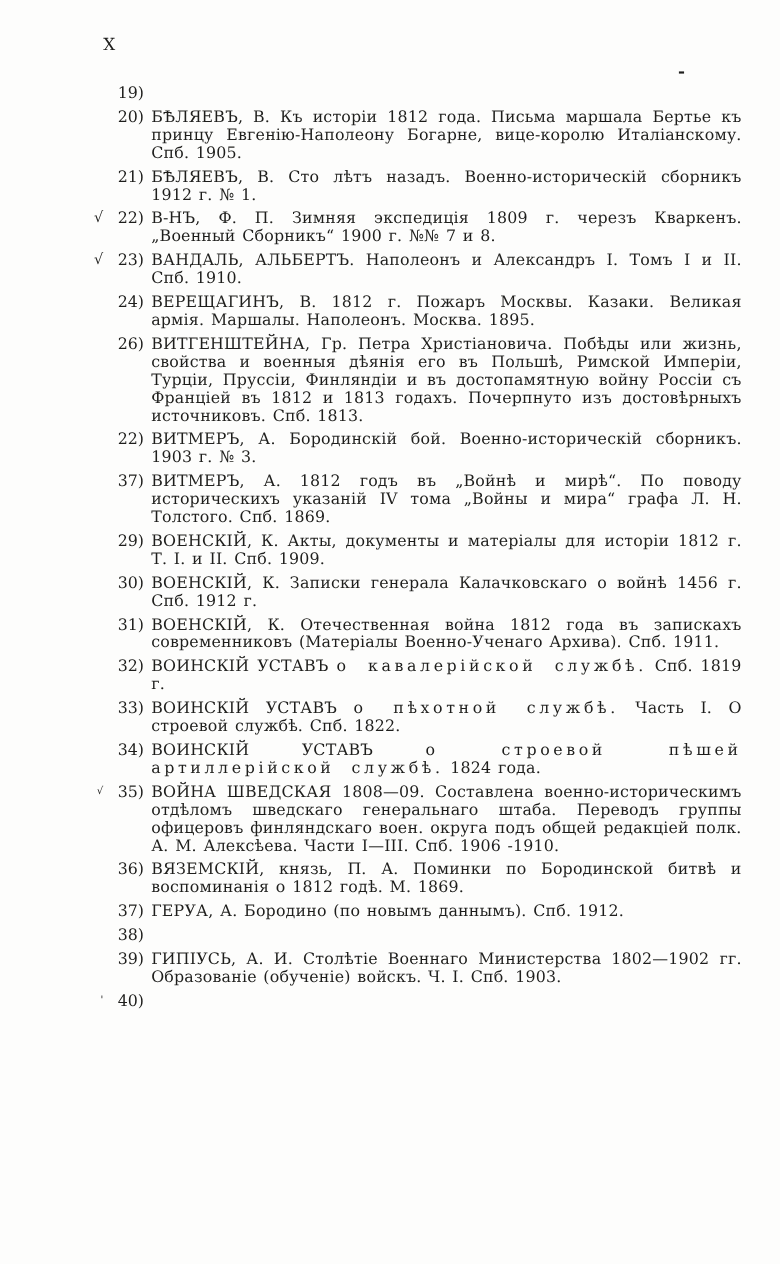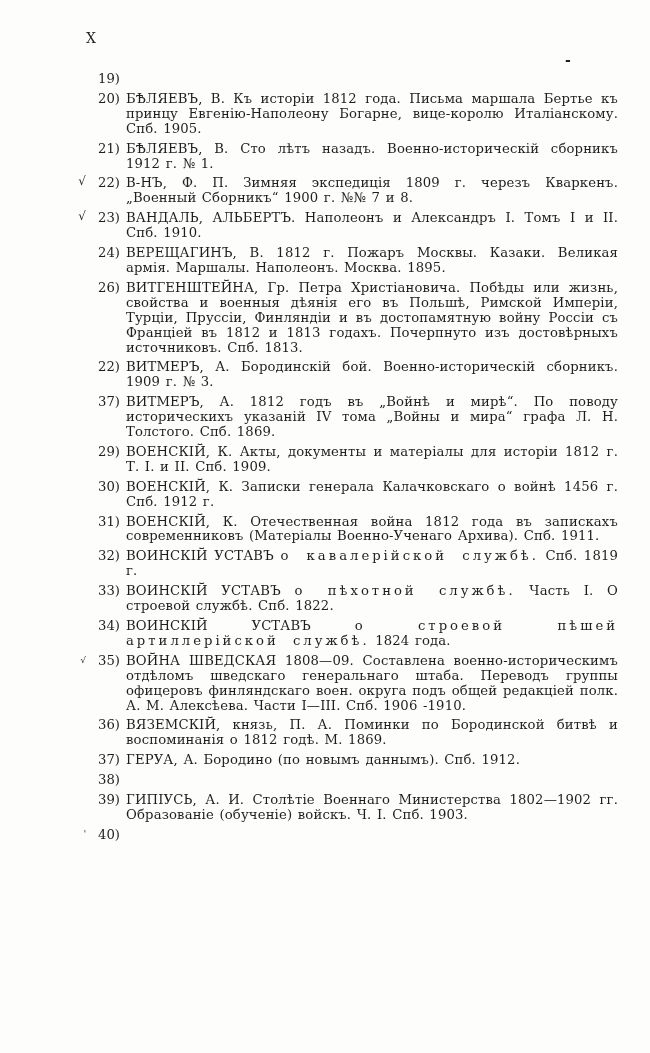--- a/index.html
+++ b/index.html
@@ -111,21 +111,21 @@
         <span class="txt"><span>ВЕРЕЩАГИНЪ, В. 1812 г. Пожаръ Москвы. Казаки. Великая армія. Маршалы. Наполеонъ. Москва. 1895.</span></span>
       </div>
       <div class="entry">
         <span class="marker"></span>
         <span class="num">26)</span>
         <span class="txt"><span>ВИТГЕНШТЕЙНА, Гр. Петра Христіановича. Побѣды или жизнь, свойства и военныя дѣянія его въ Польшѣ, Римской Имперіи, Турціи, Пруссіи, Финляндіи и въ достопамятную войну Россіи съ Франціей въ 1812 и 1813 годахъ. Почерпнуто изъ достовѣрныхъ источниковъ. Спб. 1813.</span></span>
       </div>
       <div class="entry">
         <span class="marker"></span>
         <span class="num">22)</span>
-        <span class="txt"><span>ВИТМЕРЪ, А. Бородинскій бой. Военно-историческій сборникъ. 1909 г. № 3.</span></span>
+        <span class="txt"><span>ВИТМЕРЪ, А. Бородинскій бой. Военно-историческій сборникъ. 1903 г. № 3.</span></span>
       </div>
       <div class="entry">
         <span class="marker"></span>
         <span class="num">37)</span>
         <span class="txt"><span>ВИТМЕРЪ, А. 1812 годъ въ „Войнѣ и мирѣ“. По поводу историческихъ указаній IV тома „Войны и мира“ графа Л. Н. Толстого. Спб. 1869.</span></span>
       </div>
       <div class="entry">
         <span class="marker"></span>
         <span class="num">29)</span>
         <span class="txt"><span>ВОЕНСКІЙ, К. Акты, документы и матеріалы для исторіи 1812 г. Т. I. и II. Спб. 1909.</span></span>

